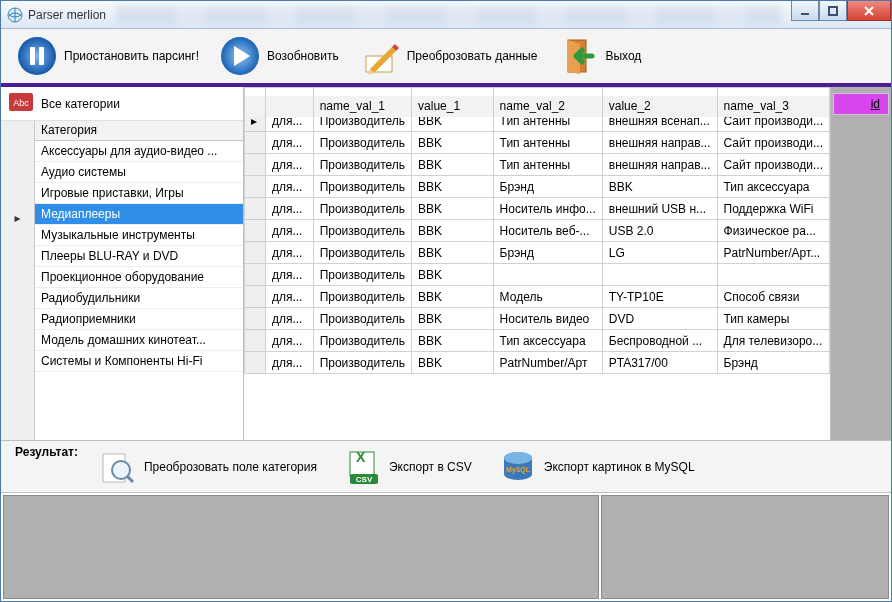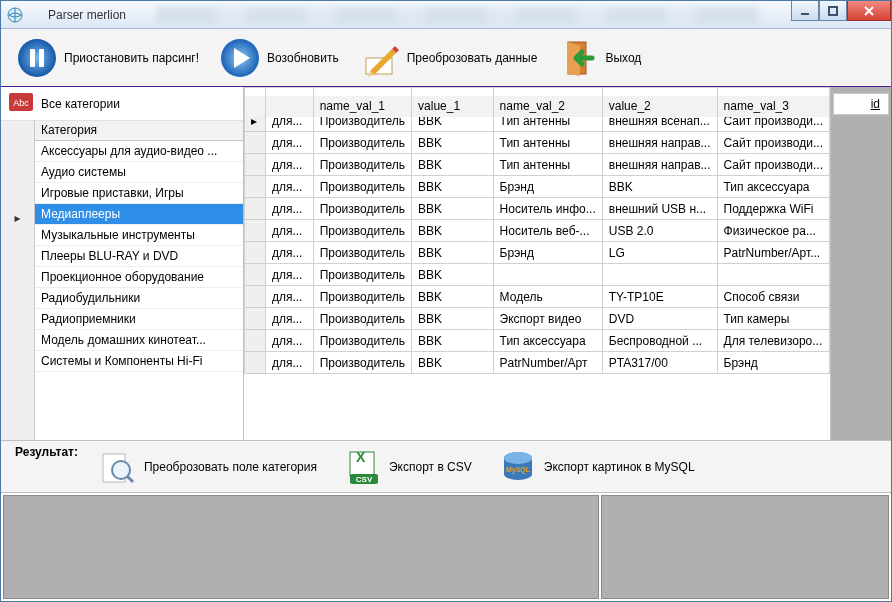--- a/index.html
+++ b/index.html
@@ -1,27 +1,27 @@
 <!DOCTYPE html>
 <html><head>
 <meta charset="utf-8">
 <style>
 * { box-sizing: border-box; margin: 0; padding: 0; }
 body { font-family: "Segoe UI", Tahoma, sans-serif; font-size: 12px; background: #b0b0b0; width: 892px; height: 602px; overflow: hidden; }
 .window { width: 892px; height: 602px; background: #fff; border: 1px solid #4a79a5; display: flex; flex-direction: column; }
-.titlebar { height: 28px; background: linear-gradient(#f6f9fd,#dce8f7); display: flex; align-items: center; padding-left: 6px; border-bottom: 1px solid #a8b9cf; gap: 20px; }
+.titlebar { height: 28px; background: linear-gradient(#f6f9fd,#dce8f7); display: flex; align-items: center; padding-left: 6px; border-bottom: 1px solid #a8b9cf; }
 .titlebar .app-icon { width: 16px; height: 16px; margin-right: 5px; }
 .titlebar .title-text { flex: 0 0 auto; color: #333; }
 .titlebar .blur-strip { flex: 1; height: 18px; margin: 0 10px; background: repeating-linear-gradient(90deg,#c9d4e2 0 60px,#d9e2ee 60px 90px); filter: blur(3px); opacity: .55; border-radius: 3px; }
 .win-btns { display: flex; height: 100%; }
 .win-btn { width: 28px; height: 20px; margin-top: 0; border: 1px solid #6a87a8; border-top: none; background: linear-gradient(#f3f7fc,#c9dbef); display: flex; align-items: center; justify-content: center; }
 .win-btn.close { width: 44px; background: linear-gradient(#f08a82,#d44233); border-color: #a03028; }
 .win-btn svg { display: block; }
 
-.toolbar { height: 58px; background: #f4f4f4; border-bottom: 1px solid #4c1d95; display: flex; align-items: center; padding: 4px 6px; gap: 2px; }
+.toolbar { height: 58px; background: #f4f4f4; border-bottom: 4px solid #4c1d95; display: flex; align-items: center; padding: 4px 6px; gap: 2px; }
 .tbtn { display: flex; align-items: center; gap: 6px; padding: 4px 8px; border: 1px solid transparent; border-radius: 3px; }
 .tbtn .label { white-space: nowrap; }
 .ticon { width: 42px; height: 42px; display: flex; align-items: center; justify-content: center; }
 
 .body-row { flex: 1; display: flex; min-height: 0; border-bottom: 1px solid #c0c0c0; }
 .left-pane { width: 243px; border-right: 1px solid #c0c0c0; display: flex; flex-direction: column; background: #fff; }
 .cat-head { display: flex; align-items: center; gap: 6px; padding: 4px 6px; border-bottom: 1px solid #e0e0e0; }
 .grid-wrap { flex: 1; display: flex; min-height: 0; }
 .row-gutter { width: 34px; background: #efefef; border-right: 1px solid #c9c9c9; }
 .cat-table { flex: 1; overflow-y: scroll; overflow-x: hidden; }
@@ -34,21 +34,21 @@
 .data-area { flex: 1; display: flex; flex-direction: column; min-width: 0; border-right: 1px solid #c0c0c0; }
 .data-grid { flex: 1; overflow: auto; position: relative; }
 table.data { border-collapse: collapse; font-size: 12px; }
 table.data th, table.data td { border: 1px solid #d0d0d0; padding: 2px 6px; height: 22px; text-align: left; white-space: nowrap; overflow: hidden; background: #fff; }
 table.data th { background: #f2f2f2; font-weight: normal; position: sticky; top: 8px; }
 table.data td.gut { background: #efefef; width: 22px; }
 .col-n1 { width: 96px; } .col-v1 { width: 96px; } .col-n2 { width: 96px; } .col-v2 { width: 100px; } .col-n3 { width: 106px; }
 .col-c0 { width: 50px; }
 
 .id-pane { width: 60px; background: #b0b0b0; display: flex; flex-direction: column; }
-.id-head { background: #ffffff; border: 1px solid #c9c9c9; height: 22px; display: flex; align-items: center; justify-content: flex-end; padding-right: 8px; margin: 6px 2px; text-decoration: underline; }
+.id-head { background: #d946ef; border: 1px solid #c9c9c9; height: 22px; display: flex; align-items: center; justify-content: flex-end; padding-right: 8px; margin: 6px 2px; text-decoration: underline; }
 
 .result-bar { height: 52px; background: #f4f4f4; display: flex; align-items: flex-start; padding: 4px 14px; gap: 14px; border-bottom: 1px solid #c0c0c0; }
 .result-bar .rlabel { font-weight: bold; }
 .rbtn { display: flex; align-items: center; gap: 6px; padding: 2px 6px; }
 .ricon { width: 40px; height: 40px; display: flex; align-items: center; justify-content: center; }
 
 .bottom { flex: 0 0 108px; background: #fff; display: flex; padding: 2px; gap: 2px; }
 .panel { flex: 1; background: #b0b0b0; border: 1px solid #8a8a8a; }
 .panel.left { flex: 0 0 596px; }
 
@@ -274,21 +274,21 @@
                   <td class="col-v1">BBK</td>
                   <td class="col-n2">Модель</td>
                   <td class="col-v2">TY-TP10E</td>
                   <td class="col-n3">Способ связи</td>
                 </tr>
                 <tr>
                   <td class="gut"></td>
                   <td class="col-c0">для...</td>
                   <td class="col-n1">Производитель</td>
                   <td class="col-v1">BBK</td>
-                  <td class="col-n2">Экспорт видео</td>
+                  <td class="col-n2">Носитель видео</td>
                   <td class="col-v2">DVD</td>
                   <td class="col-n3">Тип камеры</td>
                 </tr>
                 <tr>
                   <td class="gut"></td>
                   <td class="col-c0">для...</td>
                   <td class="col-n1">Производитель</td>
                   <td class="col-v1">BBK</td>
                   <td class="col-n2">Тип аксессуара</td>
                   <td class="col-v2">Беспроводной ...</td>

